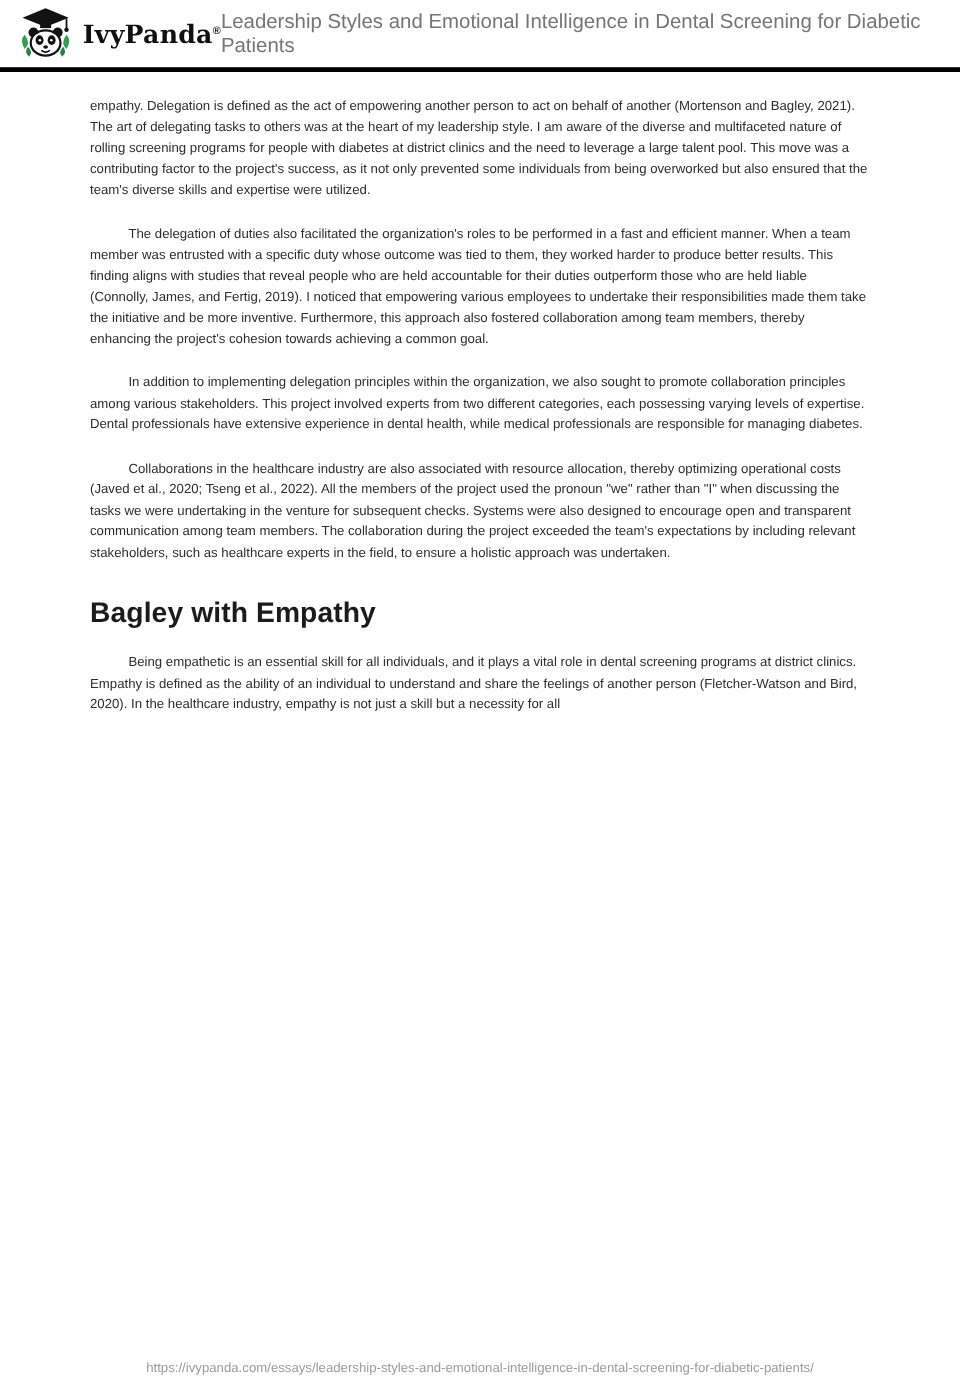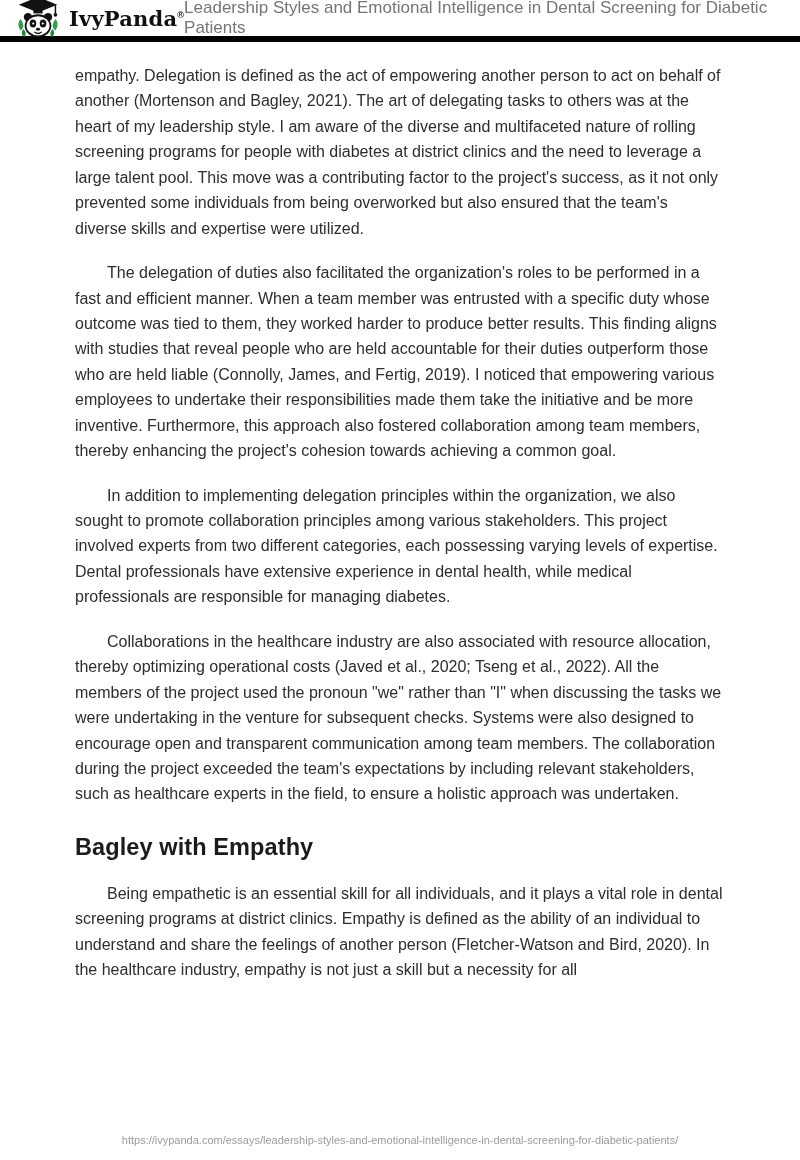--- a/index.html
+++ b/index.html
@@ -9,23 +9,23 @@
     height: 1160px;
     position: relative;
     overflow: hidden;
     font-family: "Liberation Sans", sans-serif;
   }
 
   
   .page-header {
     display: flex;
     align-items: center;
-    height: 42px;
+    height: 60px;
     padding: 0 32px 0 16px;
-    border-bottom: 6px solid #000000;
+    border-bottom: 4px solid #000000;
   }
   .brand {
     display: flex;
     align-items: center;
     gap: 9px;
   }
   .logo { width: 44px; height: 44px; display: block; }
   .brand-name {
     font-family: "DejaVu Serif", serif;
     font-weight: bold;
@@ -43,21 +43,21 @@
     margin-left: auto;
     font-size: 17px;
     color: #757575;
   }
 
   
   .document-body {
     padding: 21px 77px 0 75px;
   }
   p.paragraph {
-    font-size: 16px;
+    font-size: 11px;
     line-height: 1.59;
     color: #2d2d2d;
     margin-bottom: 19px;
     text-align: left;
   }
   p.indent { text-indent: 32px; }
   h2.section-heading {
     font-size: 23.5px;
     font-weight: bold;
     color: #1b1b1b;

